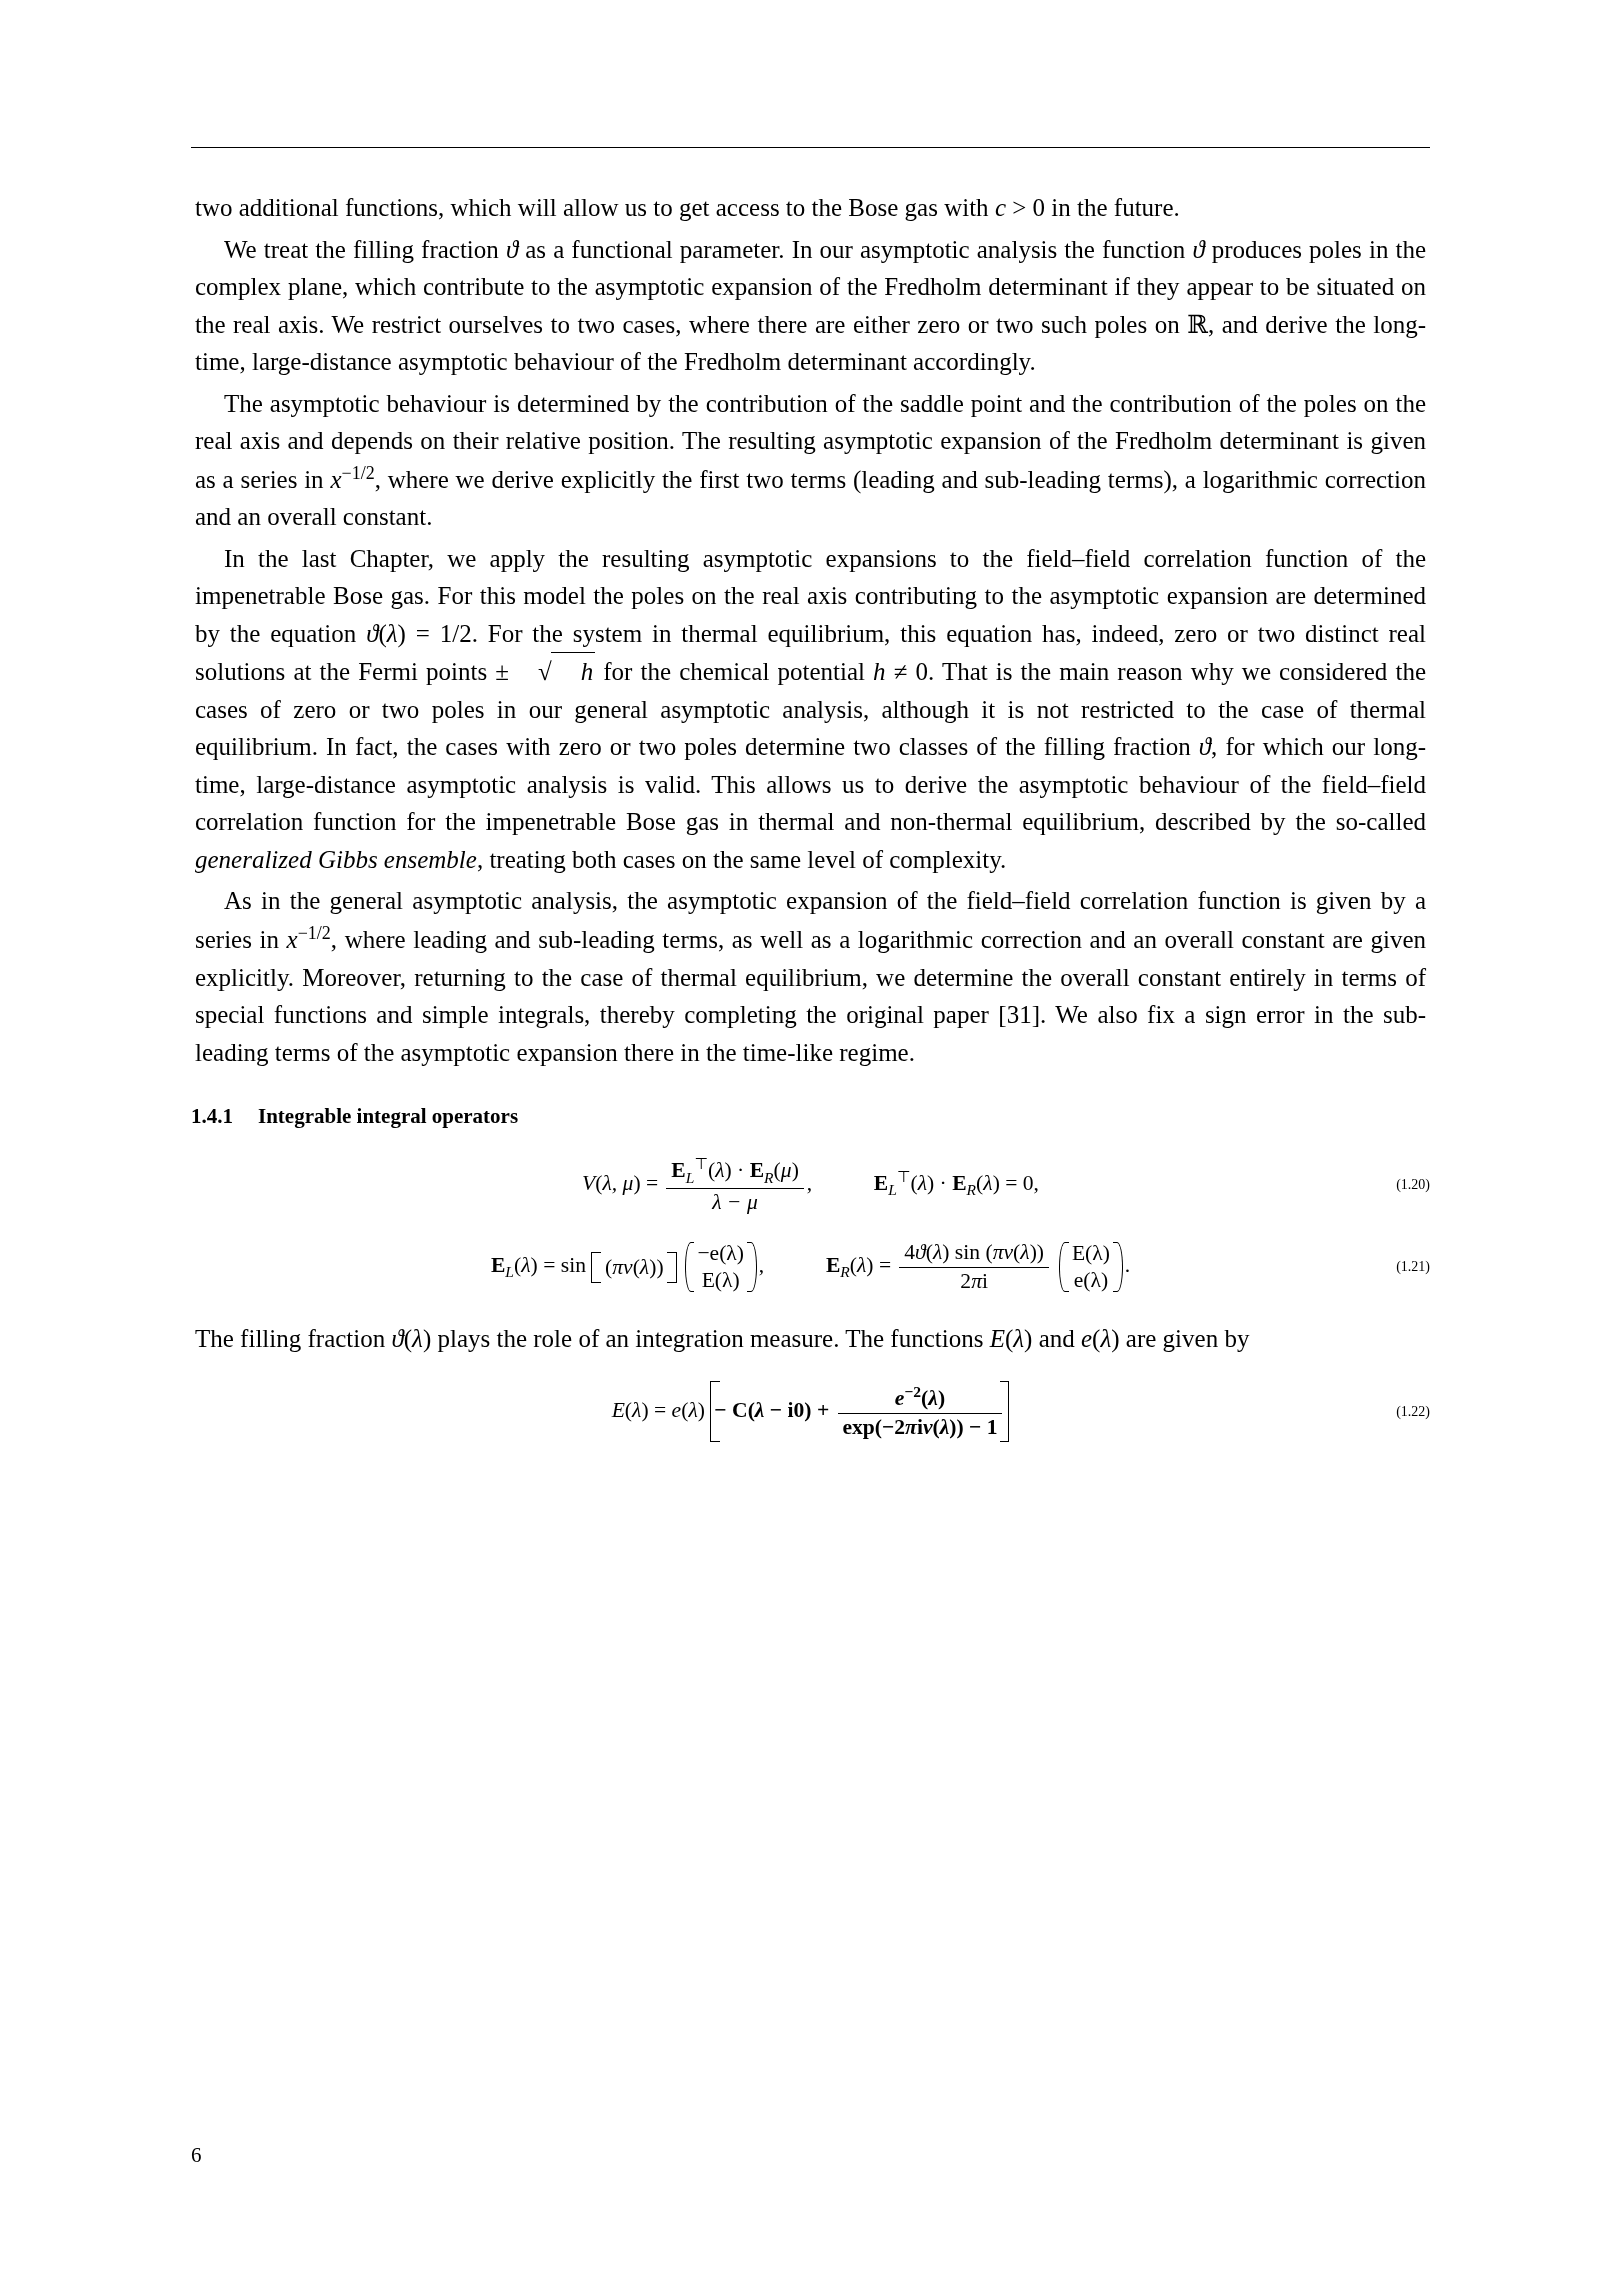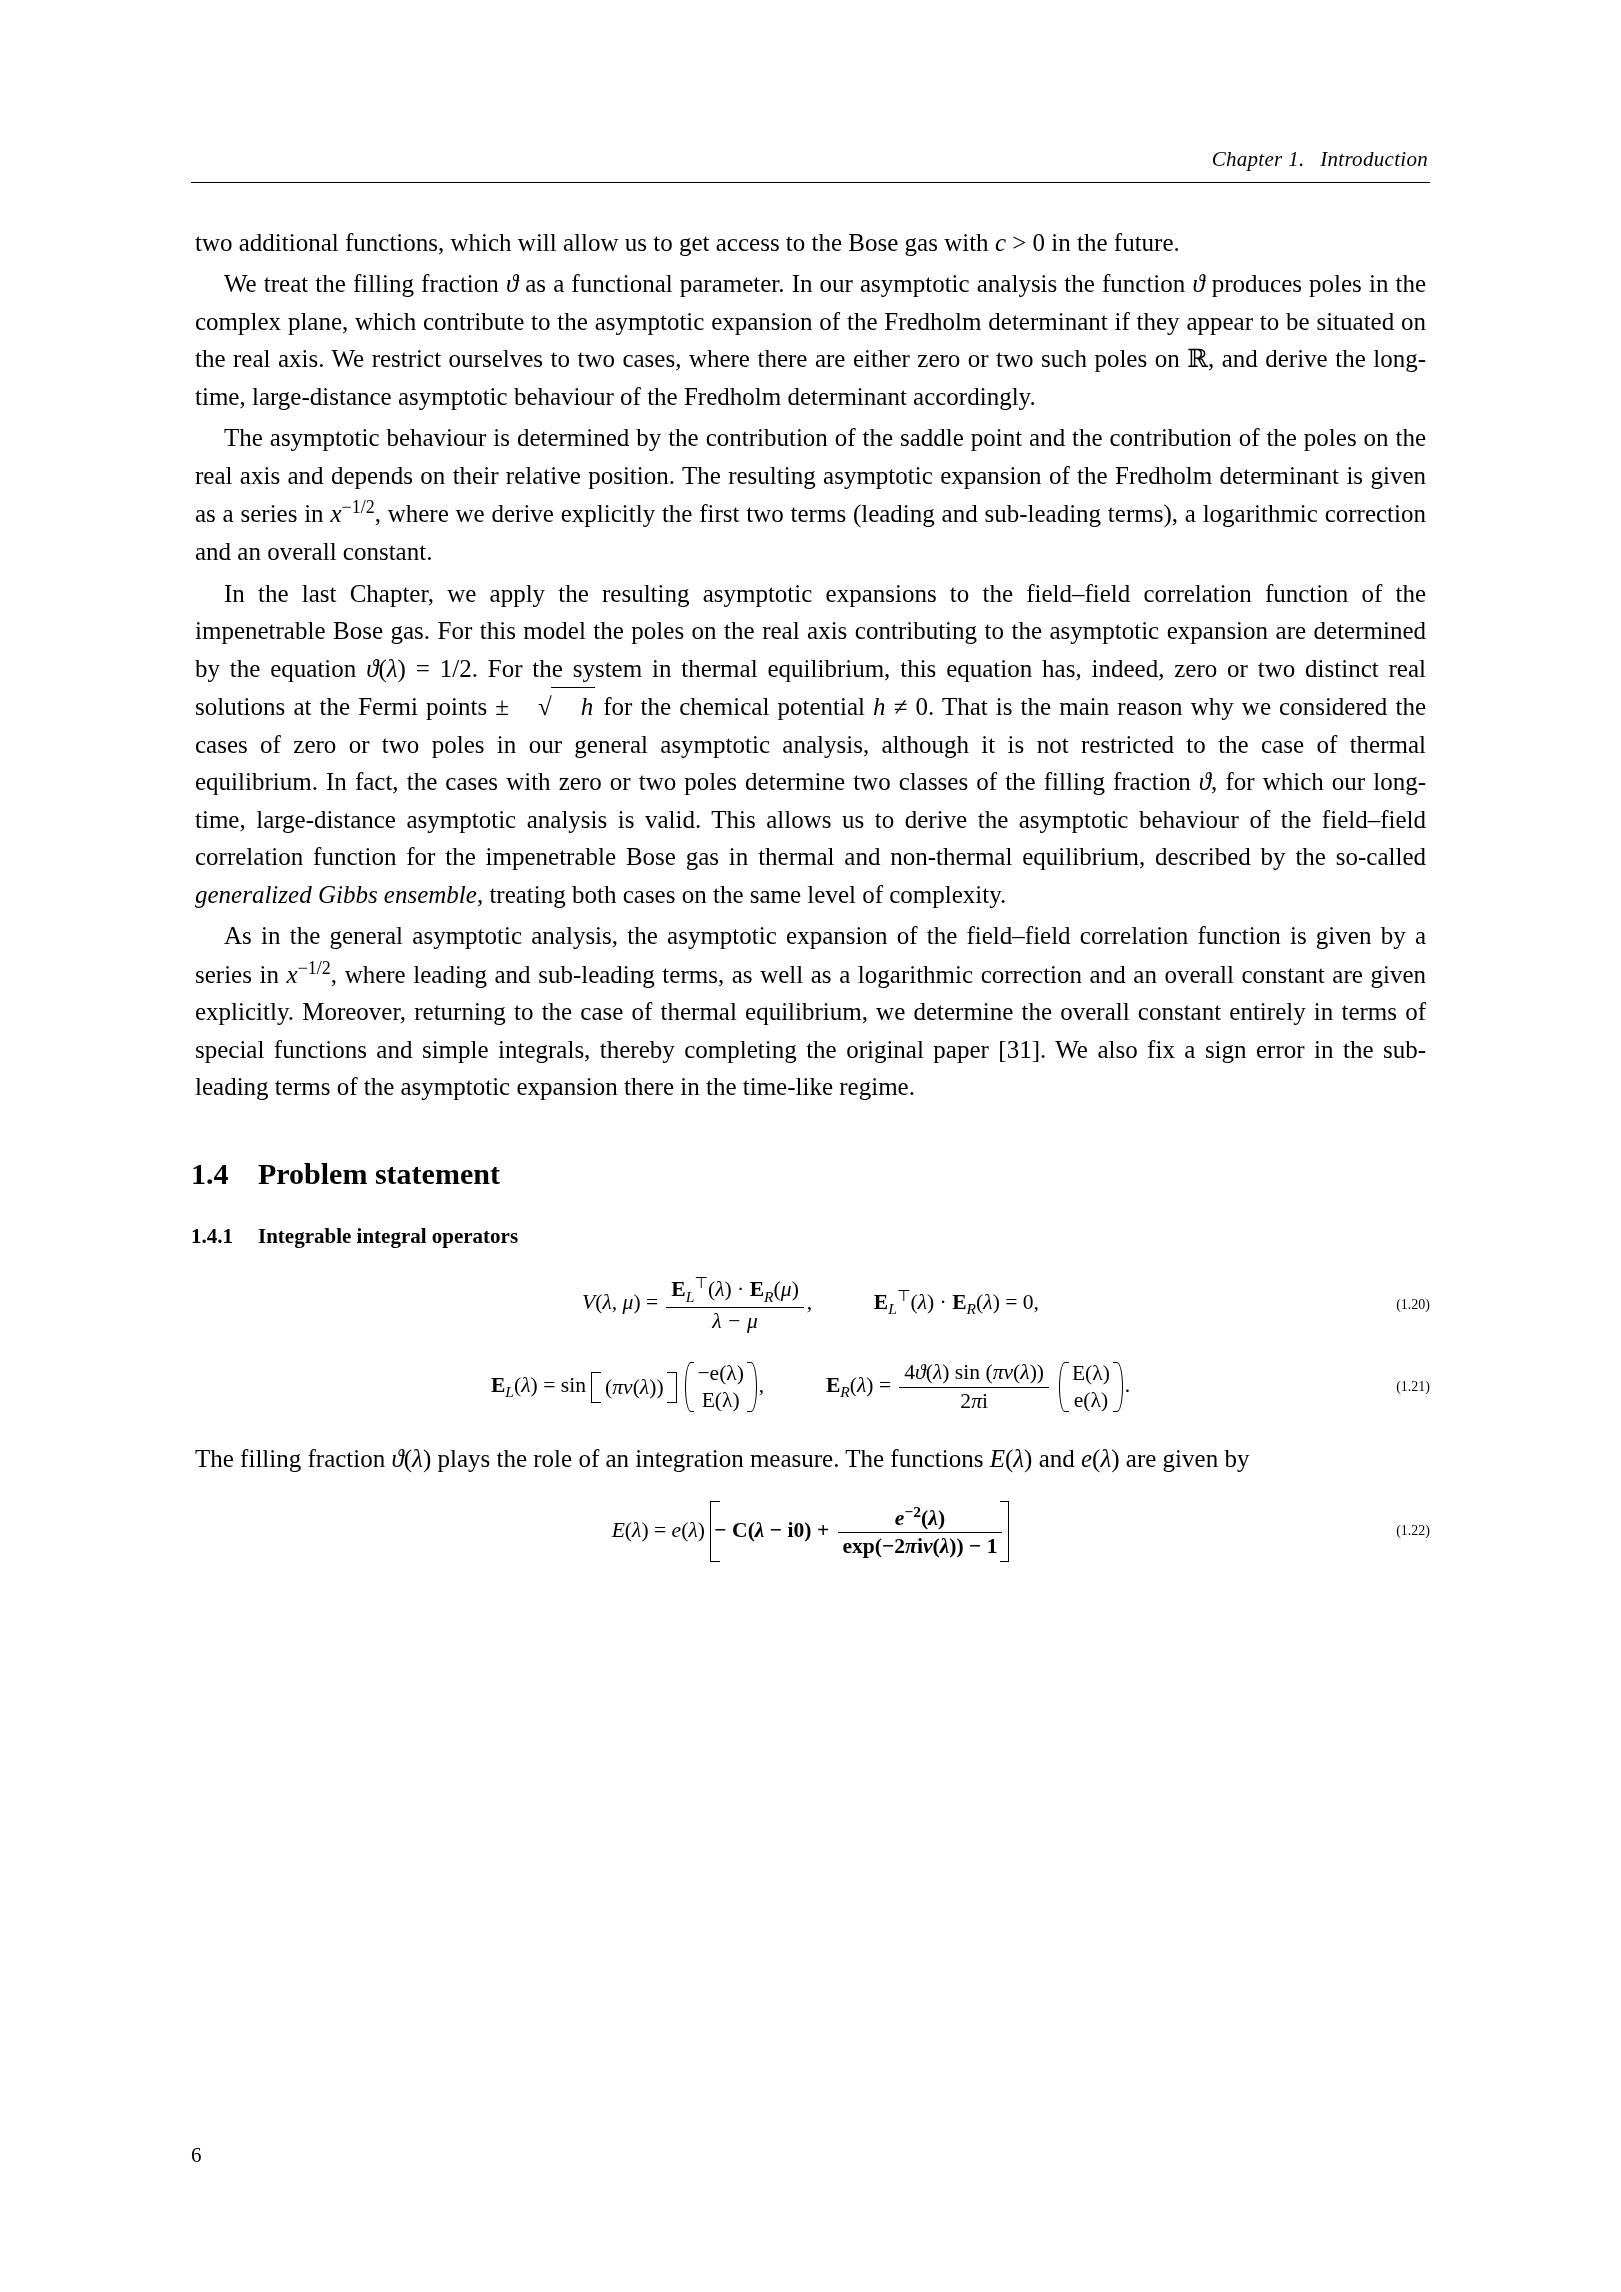--- a/index.html
+++ b/index.html
@@ -145,36 +145,32 @@
     font-size: 21px;
   }
   .eqinner { display: inline-block; }
   .gap-lg { display: inline-block; width: 51px; }
 </style>
 </head>
 <body>
 
 <div class="page">
 
-  <div class="header">
-    <span>Chapter 1.</span><span class="ch-sep"></span><span>Introduction</span>
-  </div>
   <div class="rule"></div>
 
   <p class="body">two additional functions, which will allow us to get access to the Bose gas with <span class="mi">c</span> &gt; 0 in the future.</p>
 
   <p class="body indent">We treat the filling fraction <span class="mi">ϑ</span> as a functional parameter. In our asymptotic analysis the function <span class="mi">ϑ</span> produces poles in the complex plane, which contribute to the asymptotic expansion of the Fredholm determinant if they appear to be situated on the real axis. We restrict ourselves to two cases, where there are either zero or two such poles on <span class="bb">ℝ</span>, and derive the long-time, large-distance asymptotic behaviour of the Fredholm determinant accordingly.</p>
 
   <p class="body indent">The asymptotic behaviour is determined by the contribution of the saddle point and the contribution of the poles on the real axis and depends on their relative position. The resulting asymptotic expansion of the Fredholm determinant is given as a series in <span class="mi">x</span><span class="sup">−1/2</span>, where we derive explicitly the first two terms (leading and sub-leading terms), a logarithmic correction and an overall constant.</p>
 
   <p class="body indent">In the last Chapter, we apply the resulting asymptotic expansions to the field–field correlation function of the impenetrable Bose gas. For this model the poles on the real axis contributing to the asymptotic expansion are determined by the equation <span class="mi">ϑ</span>(<span class="mi">λ</span>) = 1/2. For the system in thermal equilibrium, this equation has, indeed, zero or two distinct real solutions at the Fermi points ±<span class="radical">√</span><span class="sqrt"><span class="mi">h</span></span> for the chemical potential <span class="mi">h</span> ≠ 0. That is the main reason why we considered the cases of zero or two poles in our general asymptotic analysis, although it is not restricted to the case of thermal equilibrium. In fact, the cases with zero or two poles determine two classes of the filling fraction <span class="mi">ϑ</span>, for which our long-time, large-distance asymptotic analysis is valid. This allows us to derive the asymptotic behaviour of the field–field correlation function for the impenetrable Bose gas in thermal and non-thermal equilibrium, described by the so-called <span class="mi">generalized Gibbs ensemble</span>, treating both cases on the same level of complexity.</p>
 
   <p class="body indent">As in the general asymptotic analysis, the asymptotic expansion of the field–field correlation function is given by a series in <span class="mi">x</span><span class="sup">−1/2</span>, where leading and sub-leading terms, as well as a logarithmic correction and an overall constant are given explicitly. Moreover, returning to the case of thermal equilibrium, we determine the overall constant entirely in terms of special functions and simple integrals, thereby completing the original paper [31]. We also fix a sign error in the sub-leading terms of the asymptotic expansion there in the time-like regime.</p>
 
-  <h2 class="sec"><span class="num">1.4</span><span>Problem statement</span></h2>
 
   <h3 class="subsec"><span class="num">1.4.1</span><span>Integrable integral operators</span></h3>
 
 
   <div class="eqrow">
     <span class="eqinner">
       <span class="mi">V</span>(<span class="mi">λ, μ</span>) =
       <span class="frac">
         <span class="num"><span class="bold">E</span><span class="sub"><span class="mi">L</span></span><span class="sup">⊤</span>(<span class="mi">λ</span>) · <span class="bold">E</span><span class="sub"><span class="mi">R</span></span>(<span class="mi">μ</span>)</span>
         <span class="den"><span class="mi">λ − μ</span></span>

